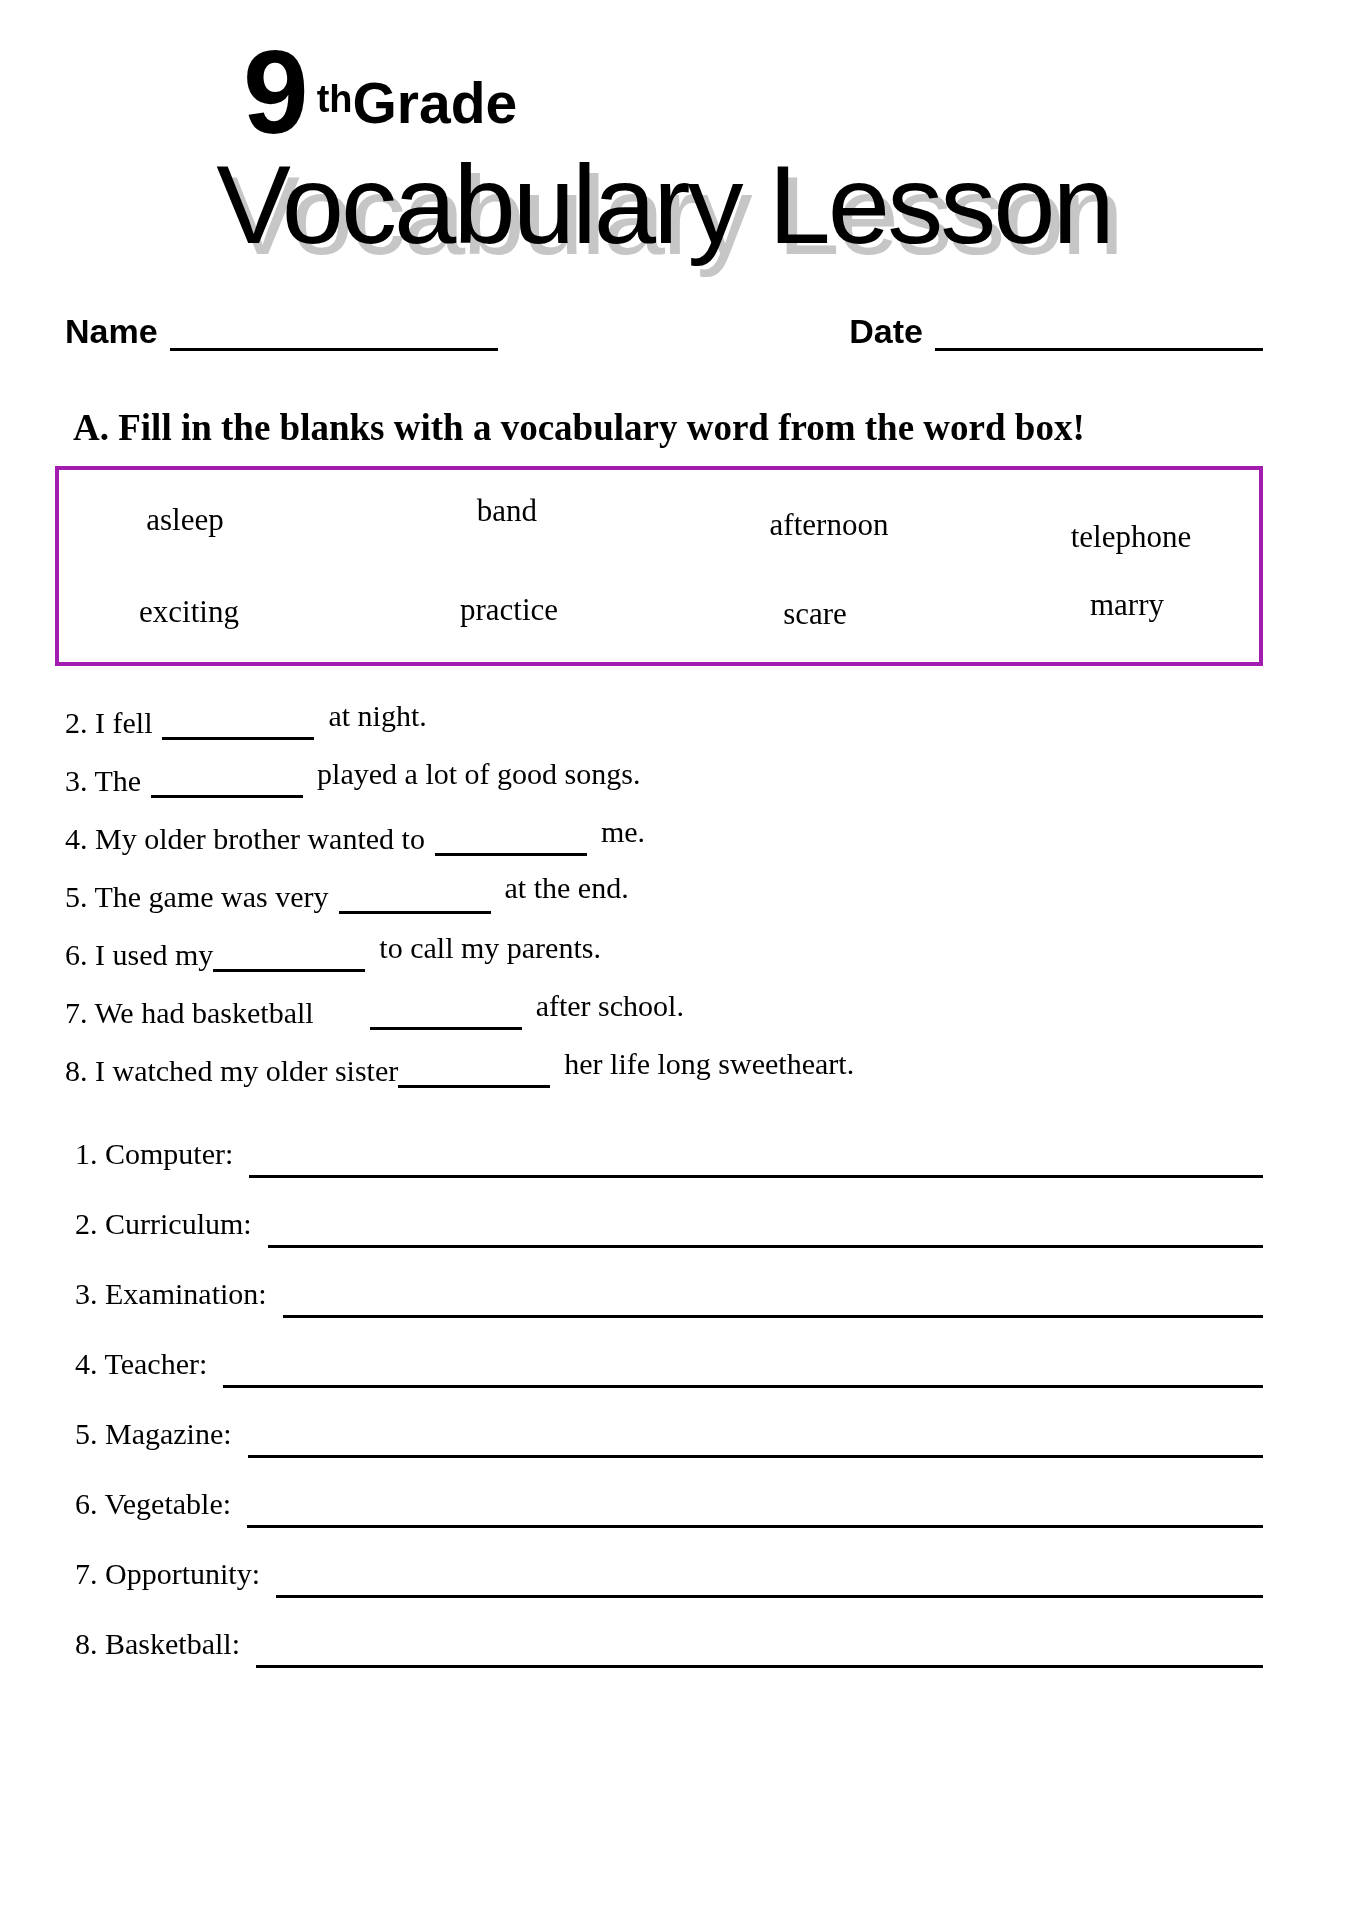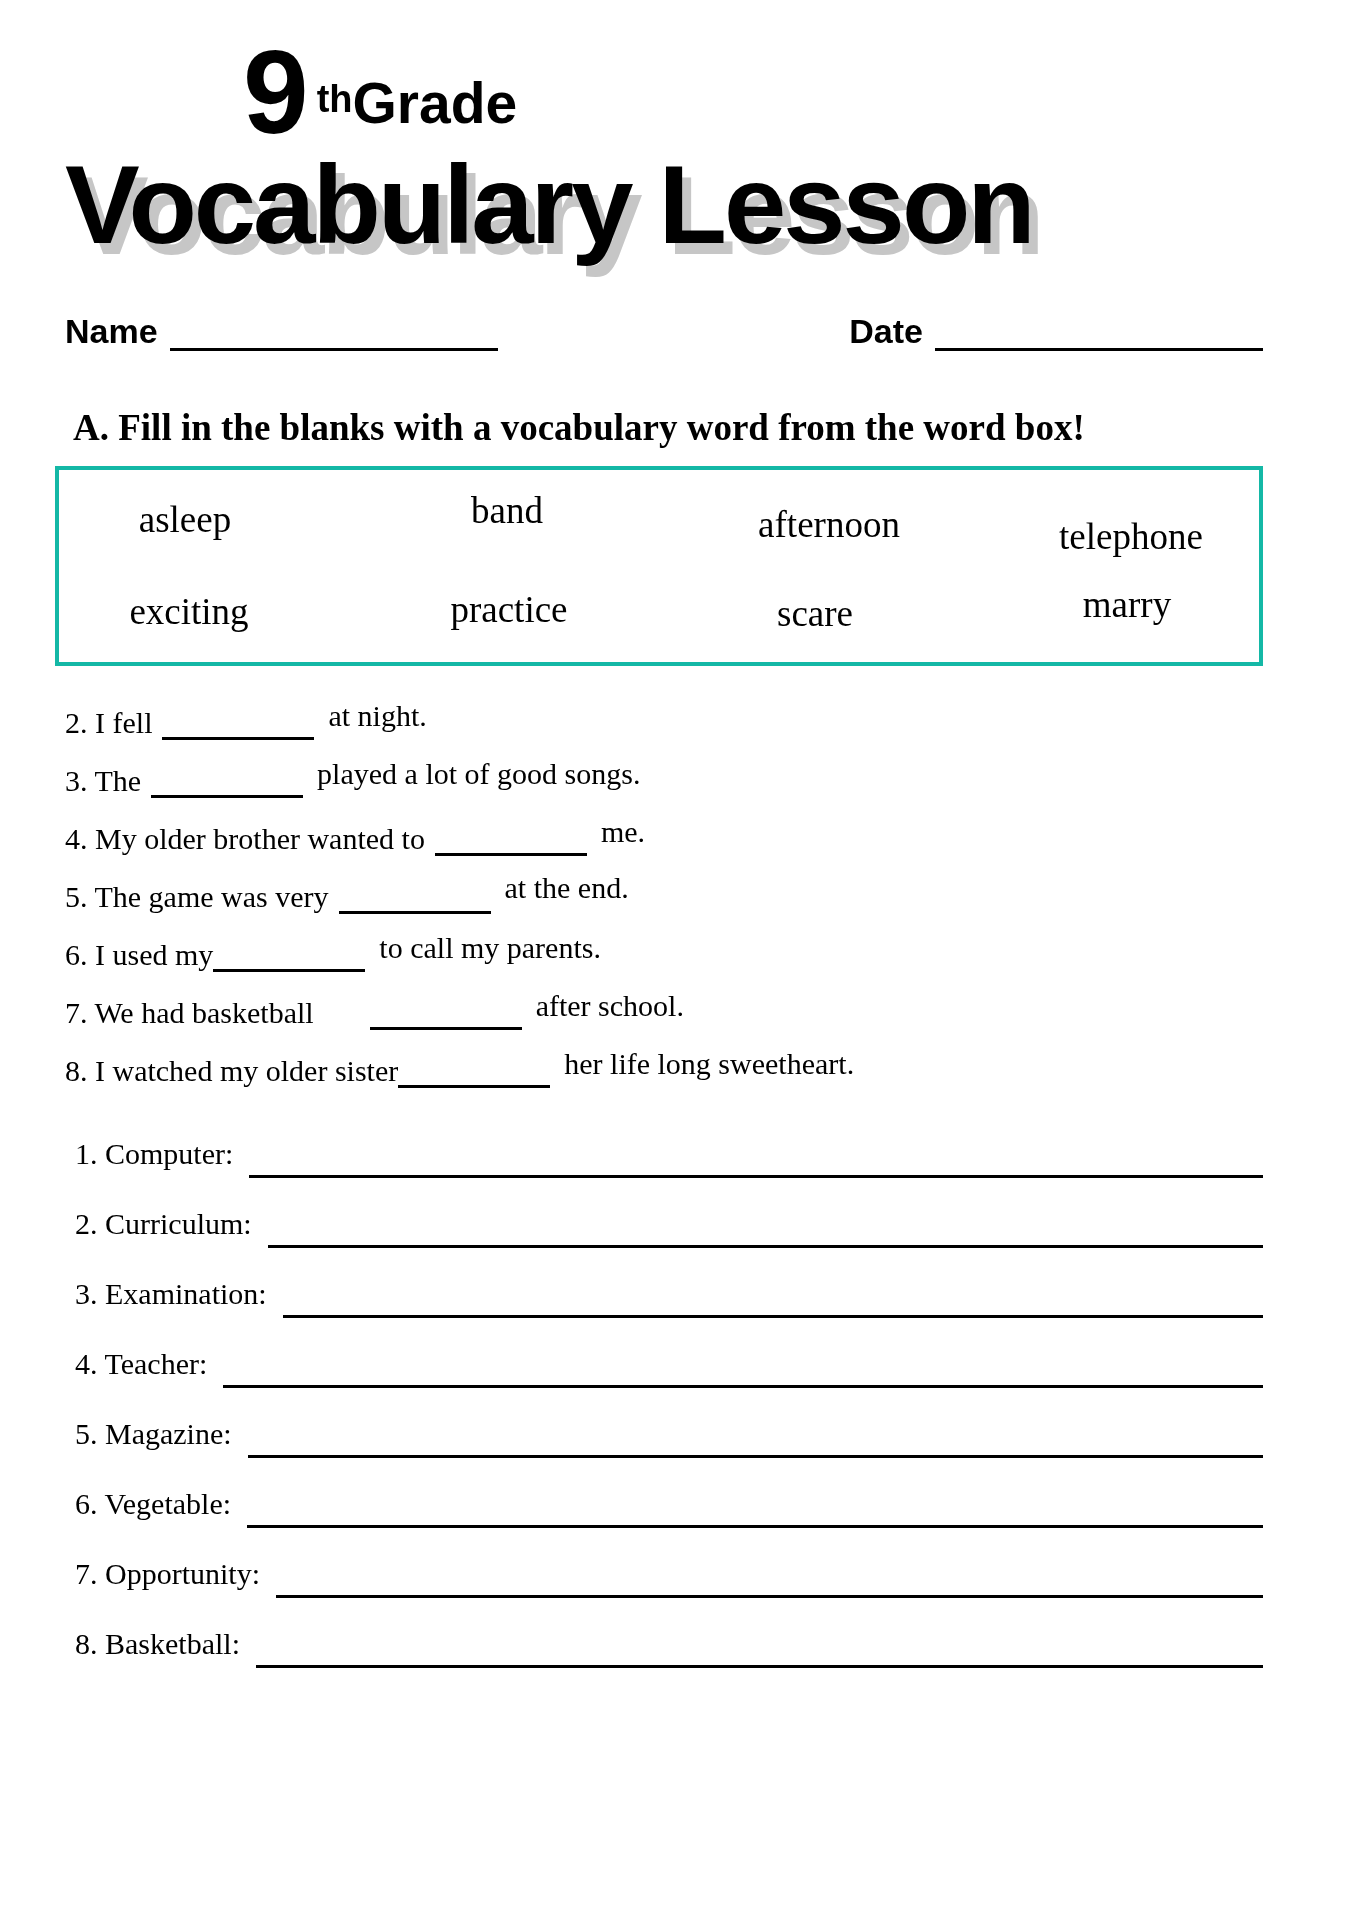--- a/index.html
+++ b/index.html
@@ -20,23 +20,23 @@
     font-family:"Liberation Sans", sans-serif;
     font-weight:700; width:fit-content;
   }
   .grade-number { font-size:118px; line-height:0.78; letter-spacing:-2px; }
   .grade-side   { display:flex; margin-left:7px; }
   .grade-suffix { font-size:38px; line-height:1; margin:0 0 20px 3px; }
   .grade-word   { font-size:57px; line-height:0.82; }
 
   .page-title {
     margin:10px 0 0 0;
-    text-align:left;
+    text-align:center;
     font-family:"Liberation Sans", sans-serif;
-    font-weight:700;
+    font-weight:400;
     font-size:112px; line-height:1.02; letter-spacing:-3px;
     white-space:nowrap;
     text-shadow:9px 11px 0 #c6c6c6;
   }
 
   
   .name-date-row {
     margin-top:50px;
     display:flex; justify-content:space-between; align-items:baseline;
     font-family:"Liberation Sans", sans-serif;
@@ -56,26 +56,26 @@
   }
   .sec-a-heading { margin-top:56px; }
   .sec-b-heading { margin-top:58px; padding-left:10px; }
 
   
   .word-box {
     margin-top:16px; margin-left:-10px;
     width:calc(100% + 10px);
     box-sizing:border-box;
     height:200px;
-    border:4px solid #14b8a6;
+    border:4px solid #a21caf;
     display:grid;
     grid-template-columns:repeat(4,1fr);
     grid-template-rows:1fr 1fr;
     align-items:center; justify-items:center;
-    font-size:37px;
+    font-size:31px;
   }
   .wb-word { position:relative; }
   .wb-word:nth-child(1){ left:-24px; top:2px; }
   .wb-word:nth-child(2){ left:-2px;  top:-7px; }
   .wb-word:nth-child(3){ left:20px;  top:7px; }
   .wb-word:nth-child(4){ left:22px;  top:-5px;margin-top:48px; }
   .wb-word:nth-child(5){ left:-20px; top:-2px; }
   .wb-word:nth-child(6){ left:0;     top:-4px; }
   .wb-word:nth-child(7){ left:6px;   top:0; }
   .wb-word:nth-child(8){ left:18px;  top:-9px; }

